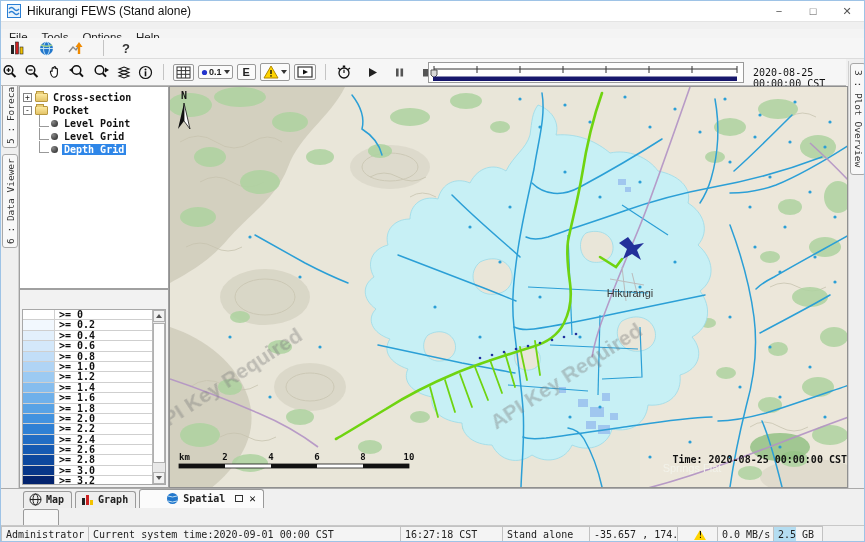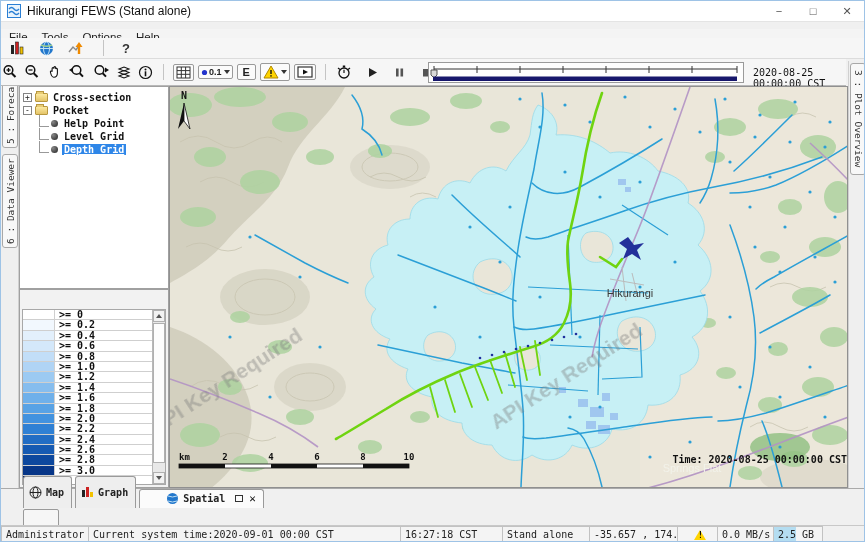--- a/index.html
+++ b/index.html
@@ -64,21 +64,21 @@
     font-size:8px; line-height:7px; text-align:center; font-weight:normal; flex:none; }
   .folder { width:13px; height:9px; background:linear-gradient(#fce9a0,#e4c468); border:1px solid #b89840;
     border-radius:1px; margin:0 3px 0 3px; position:relative; flex:none; }
   .folder:before { content:""; position:absolute; left:0; top:-3px; width:6px; height:2px;
     background:#e8cc74; border:1px solid #b89840; border-bottom:none; }
   .connector { width:10px; height:12px; border-left:1px solid #999; border-bottom:1px solid #999;
     margin-left:19px; margin-bottom:5px; flex:none; }
   .bullet { width:7px; height:7px; border-radius:50%; background:radial-gradient(circle at 30% 30%, #888, #222);
     margin:0 4px 0 2px; flex:none; }
   .tlabel { white-space:nowrap; color:#111; padding:0 2px; }
-  .tlabel.sel { background:#2e86e8; color:#fff;text-decoration:underline; }
+  .tlabel.sel { background:#2e86e8; color:#fff; }
 
   
   .legend-panel { position:absolute; left:18px; top:288px; width:150px; height:199px; background:#f2f2f2;
     border:1px solid #a0a0a0; font-family:"DejaVu Sans Mono", monospace; font-size:10px; font-weight:bold; }
   .lv-row { display:flex; align-items:center; height:17px; padding-left:4px; background:#f6f6f6; }
   .checkbox { width:10px; height:10px; border:1px solid #555; background:#fff; margin-right:5px; flex:none; }
   .ltable { position:absolute; left:2px; top:19px; right:2px; bottom:2px; background:#fff;
     border:1px solid #a8a8a8; overflow:hidden; }
   .lrow { display:flex; height:10.4px; border-bottom:1px solid #cfcfcf; }
   .lsw { width:32px; border-right:1px solid #cfcfcf; flex:none; }
@@ -92,21 +92,21 @@
   .sthumb { position:absolute; left:0; top:13px; width:12px; height:140px; background:#fdfdfd; border:1px solid #b0b0b0; }
 
   
   .map-wrap { position:absolute; left:168px; top:85px; width:679px; height:402px; border:1px solid #909090;
     background:#e9e6d9; overflow:hidden; }
 
   
   .tabbar { position:absolute; left:0; top:487px; width:100%; height:20px; background:#f0f0f0;
     border-top:1px solid #aaa; display:flex; align-items:flex-end; gap:3px; padding-left:22px; }
   .btab { display:flex; align-items:center; gap:4px; border:1px solid #9a9a9a; border-bottom:none;
-    border-radius:3px 3px 0 0; background:#eeeeee; padding:1px 7px 2px 5px; height:32px;
+    border-radius:3px 3px 0 0; background:#eeeeee; padding:1px 7px 2px 5px; height:17px;
     font-family:"DejaVu Sans Mono", monospace; font-size:10px; font-weight:bold; color:#222; }
   .btab.active { background:#fbfbfb; height:19px;padding-left:26px; }
   .tab-x { font-weight:bold; font-size:11px; margin-left:2px; color:#111; }
   .tab-max { width:8px; height:7px; border:1.5px solid #333; margin-left:6px; }
   .logsrow { position:absolute; left:0; top:507px; width:100%; height:17px; background:#f0f0f0; }
   .logs-btn { position:absolute; left:22px; top:1px; border:1px solid #9a9a9a; border-radius:2px;
     background:#f6f6f6; font-family:"DejaVu Sans Mono", monospace; font-size:10px; font-weight:bold;
     padding:16px 5px; height:14px; line-height:13px; }
 
   
@@ -332,21 +332,21 @@
     <span class="tlabel">Cross-section</span>
   </div>
   <div class="trow">
     <span class="expander">-</span>
     <span class="folder"></span>
     <span class="tlabel">Pocket</span>
   </div>
   <div class="trow">
     <span class="connector"></span>
     <span class="bullet"></span>
-    <span class="tlabel">Help Point</span>
+    <span class="tlabel">Level Point</span>
   </div>
   <div class="trow">
     <span class="connector"></span>
     <span class="bullet"></span>
     <span class="tlabel">Level Grid</span>
   </div>
   <div class="trow">
     <span class="connector"></span>
     <span class="bullet"></span>
     <span class="tlabel sel">Depth Grid</span>

